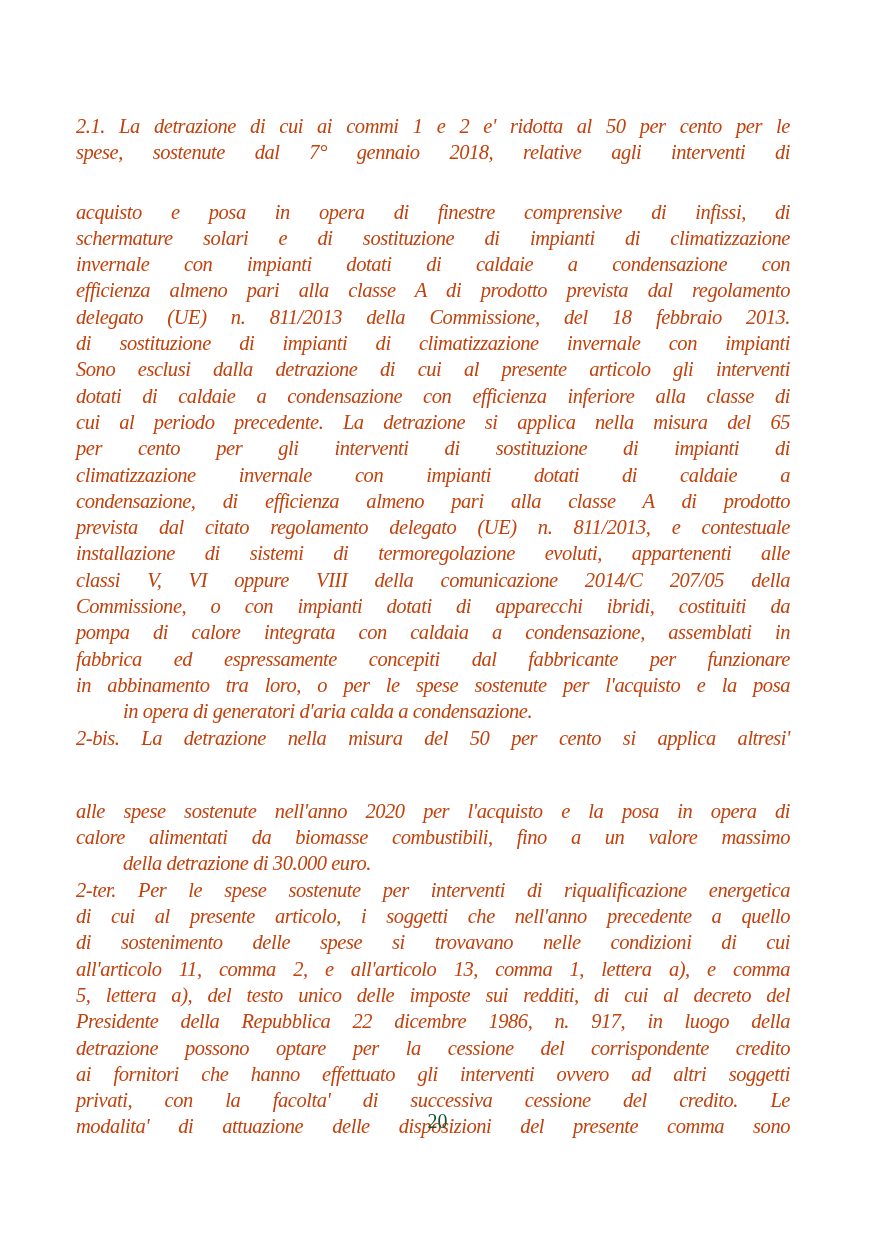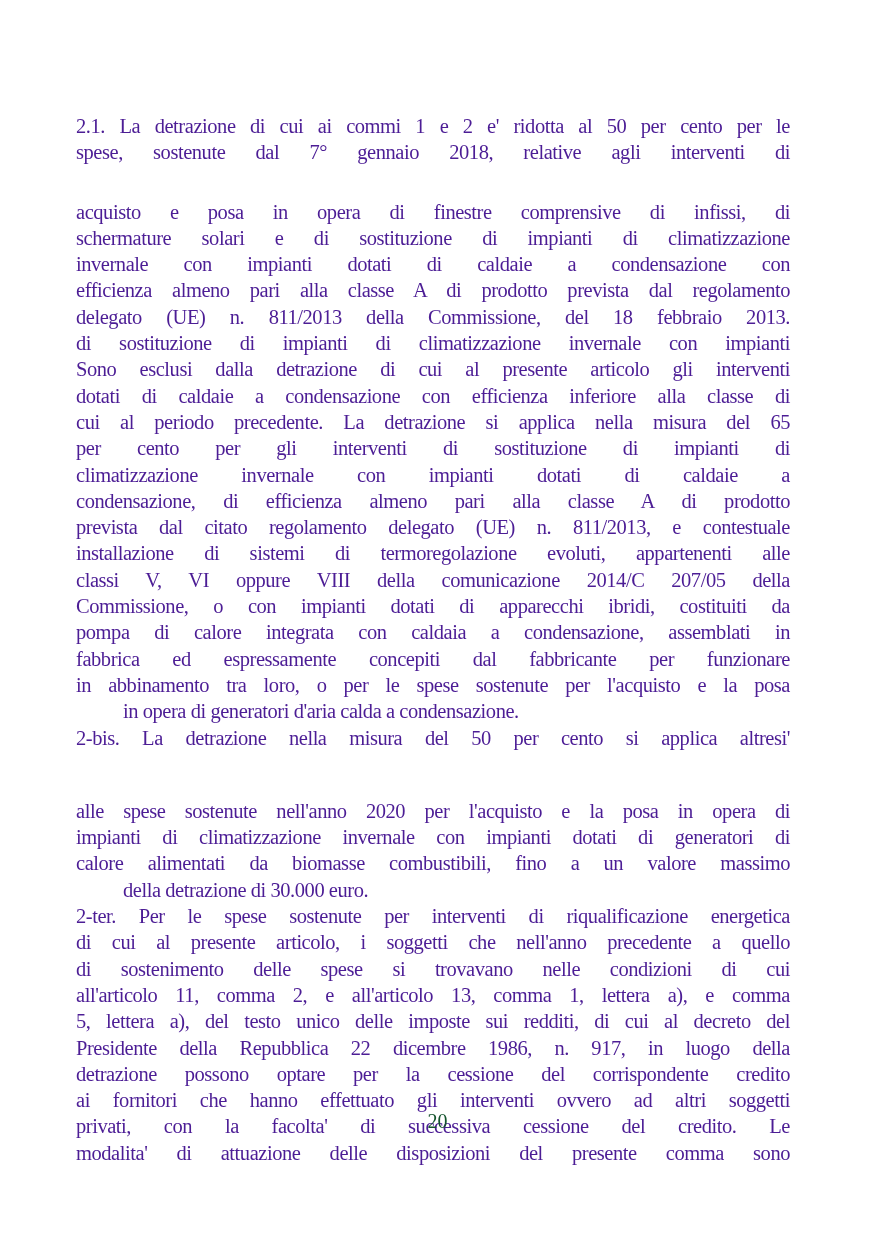--- a/index.html
+++ b/index.html
@@ -9,22 +9,23 @@
     position: absolute;
     left: 76px;
     top: 113px;
     width: 714px;
   }
   .line {
     display: block;
     height: 26.3px;
     line-height: 26.3px;
     font-family: "Liberation Serif", serif;
+    font-style: italic;
     font-size: 20.5px;
-    color: #4c1d95;
+    color: #c2410c;
     white-space: nowrap;
     text-align: justify;
     text-align-last: justify;
     letter-spacing: -0.45px;
     transform-origin: left center;
   }
   .line.last { text-align-last: left; margin-left: 47px; }
   .page-number {
     position: absolute;
     left: 0;
@@ -58,21 +59,20 @@
       <span class="line" style="white-space: nowrap; display: block; width: 714px;">prevista dal  citato regolamento delegato (UE) n. 811/2013, e contestuale</span>
       <span class="line" style="white-space: nowrap; display: block; width: 714px;">installazione di sistemi di termoregolazione evoluti, appartenenti alle</span>
       <span class="line" style="white-space: nowrap; display: block; width: 714px;">classi   V,   VI oppure VIII della comunicazione 2014/C 207/05   della</span>
       <span class="line" style="white-space: nowrap; display: block; width: 714px;">Commissione,  o con impianti dotati di apparecchi  ibridi,  costituiti  da</span>
       <span class="line" style="white-space: nowrap; display: block; width: 714px;">pompa  di calore integrata con caldaia a condensazione, assemblati in</span>
       <span class="line" style="white-space: nowrap; display: block; width: 714px;">fabbrica ed  espressamente  concepiti  dal  fabbricante  per  funzionare</span>
       <span class="line" style="white-space: nowrap; display: block; width: 714px;">in abbinamento tra loro, o per le spese sostenute per  l'acquisto  e  la posa</span>
       <span class="line last" style="white-space: pre; display: block; width: auto;">in opera di generatori d'aria calda a condensazione.</span>
       <span class="line" style="white-space: nowrap; display: block; width: 714px;">2-bis. La detrazione nella misura  del  50  per  cento  si  applica altresi'</span>
       <span class="line" style="white-space: nowrap; display: block; width: 714px; margin-top: 47px;">alle spese sostenute nell'anno 2020 per l'acquisto e la posa in opera di</span>
-      <span class="line" style="white-space: nowrap; display: block; width: 714px;">impianti di climatizzazione invernale con impianti dotati di generatori di</span>
       <span class="line" style="white-space: nowrap; display: block; width: 714px;">calore alimentati da biomasse combustibili,  fino  a un valore massimo</span>
       <span class="line last" style="white-space: pre; display: block; width: auto;">della detrazione di 30.000 euro.</span>
       <span class="line" style="white-space: nowrap; display: block; width: 714px;">2-ter. Per le spese sostenute per  interventi  di  riqualificazione energetica</span>
       <span class="line" style="white-space: nowrap; display: block; width: 714px;">di cui al presente  articolo,  i  soggetti  che  nell'anno precedente a quello</span>
       <span class="line" style="white-space: nowrap; display: block; width: 714px;">di  sostenimento  delle  spese   si   trovavano   nelle  condizioni  di  cui</span>
       <span class="line" style="white-space: nowrap; display: block; width: 714px;">all'articolo 11, comma 2, e all'articolo 13,  comma 1, lettera a), e comma</span>
       <span class="line" style="white-space: nowrap; display: block; width: 714px;">5, lettera a), del testo unico  delle  imposte sui redditi, di cui al decreto del</span>
       <span class="line" style="white-space: nowrap; display: block; width: 714px;">Presidente   della   Repubblica   22 dicembre 1986, n. 917, in luogo della</span>
       <span class="line" style="white-space: nowrap; display: block; width: 714px;">detrazione possono  optare  per la  cessione  del  corrispondente  credito</span>
       <span class="line" style="white-space: nowrap; display: block; width: 714px;">ai  fornitori  che  hanno effettuato gli interventi ovvero ad altri soggetti</span>

